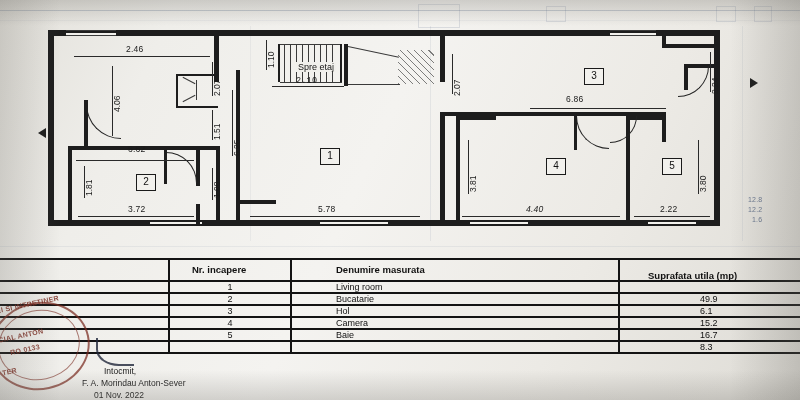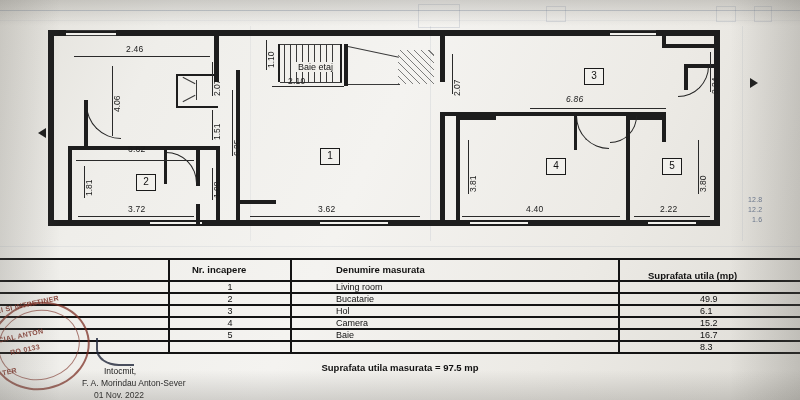--- a/index.html
+++ b/index.html
@@ -135,21 +135,21 @@
   <div class="thin" style="left:308px;top:44px;width:1px;height:38px;"></div>
   <div class="thin" style="left:314px;top:44px;width:1px;height:38px;"></div>
   <div class="thin" style="left:320px;top:44px;width:1px;height:38px;"></div>
   <div class="thin" style="left:326px;top:44px;width:1px;height:38px;"></div>
   <div class="thin" style="left:332px;top:44px;width:1px;height:38px;"></div>
   <div class="thin" style="left:280px;top:82px;width:62px;height:1px;"></div>
   <div class="wall" style="left:344px;top:44px;width:4px;height:42px;"></div>
   <div class="thin" style="left:348px;top:46px;width:52px;height:1px;transform:rotate(12deg);transform-origin:left;"></div>
   <div class="thin" style="left:348px;top:84px;width:52px;height:1px;"></div>
   <div class="hatch" style="left:398px;top:50px;width:36px;height:34px;"></div>
-  <div class="label" style="left:296px;top:62px;">Baie etaj</div>
+  <div class="label" style="left:296px;top:62px;">Spre etaj</div>
 
   <div class="wall" style="left:440px;top:30px;width:5px;height:52px;"></div>
   <div class="wall" style="left:440px;top:112px;width:5px;height:114px;"></div>
   <div class="wall" style="left:440px;top:112px;width:226px;height:4px;"></div>
   <div class="wall" style="left:456px;top:116px;width:4px;height:108px;"></div>
   <div class="wall" style="left:456px;top:116px;width:40px;height:4px;"></div>
   <div class="wall" style="left:626px;top:116px;width:4px;height:108px;"></div>
   <div class="wall" style="left:626px;top:116px;width:40px;height:4px;"></div>
   <div class="wall" style="left:662px;top:112px;width:4px;height:30px;"></div>
   <div class="wall" style="left:662px;top:30px;width:4px;height:18px;"></div>
@@ -175,30 +175,30 @@
   <div class="dimlinev" style="left:112px;top:66px;height:70px;"></div>
   <div class="dimv" style="left:112px;top:112px;">4.06</div>
 
   <div class="dimlinev" style="left:212px;top:62px;height:34px;"></div>
   <div class="dimv" style="left:212px;top:96px;">2.07</div>
 
   <div class="dimlinev" style="left:266px;top:40px;height:30px;"></div>
   <div class="dimv" style="left:266px;top:68px;">1.10</div>
 
   <div class="dimline" style="left:272px;top:86px;width:72px;"></div>
-  <div class="dim" style="left:288px;top:76px;">2.10</div>
+  <div class="dim" style="left:296px;top:76px;font-family:Liberation Mono, monospace;">2.10</div>
 
   <div class="dimlinev" style="left:452px;top:54px;height:40px;"></div>
   <div class="dimv" style="left:452px;top:96px;">2.07</div>
 
   <div class="dimlinev" style="left:710px;top:52px;height:40px;"></div>
   <div class="dimv" style="left:710px;top:94px;">2.24</div>
 
   <div class="dimline" style="left:530px;top:108px;width:136px;"></div>
-  <div class="dim" style="left:566px;top:94px;font-style:italic;">6.86</div>
+  <div class="dim" style="left:566px;top:94px;">6.86</div>
 
   <div class="dimlinev" style="left:212px;top:110px;height:30px;"></div>
   <div class="dimv" style="left:212px;top:140px;">1.51</div>
 
   <div class="dimlinev" style="left:232px;top:90px;height:66px;"></div>
   <div class="dimv" style="left:232px;top:156px;">6.25</div>
 
   <div class="dimline" style="left:76px;top:160px;width:118px;"></div>
   <div class="dim" style="left:128px;top:144px;">6.62</div>
 
@@ -211,24 +211,24 @@
   <div class="dimlinev" style="left:84px;top:166px;height:32px;"></div>
   <div class="dimv" style="left:84px;top:196px;">1.81</div>
 
   <div class="dimlinev" style="left:212px;top:168px;height:32px;"></div>
   <div class="dimv" style="left:212px;top:198px;">1.98</div>
 
   <div class="dimline" style="left:78px;top:216px;width:116px;"></div>
   <div class="dim" style="left:128px;top:204px;">3.72</div>
 
   <div class="dimline" style="left:250px;top:216px;width:170px;"></div>
-  <div class="dim" style="left:318px;top:204px;">3.62</div>
+  <div class="dim" style="left:318px;top:204px;">5.78</div>
 
   <div class="dimline" style="left:462px;top:216px;width:158px;"></div>
-  <div class="dim" style="left:526px;top:204px;">4.40</div>
+  <div class="dim" style="left:526px;top:204px;font-style:italic;">4.40</div>
 
   <div class="dimline" style="left:634px;top:216px;width:76px;"></div>
   <div class="dim" style="left:660px;top:204px;">2.22</div>
 
   <div id="table">
     <div class="trow" style="top:0;"></div>
     <div class="trow" style="top:22px;"></div>
     <div class="trow" style="top:34px;"></div>
     <div class="trow" style="top:46px;"></div>
     <div class="trow" style="top:58px;"></div>
@@ -257,21 +257,20 @@
 
     <div class="tdc" style="left:222px;top:60px;width:16px;">4</div>
     <div class="td" style="left:336px;top:60px;">Camera</div>
     <div class="td" style="left:700px;top:72px;">16.7</div>
 
     <div class="tdc" style="left:222px;top:72px;width:16px;">5</div>
     <div class="td" style="left:336px;top:72px;">Baie</div>
     <div class="td" style="left:700px;top:84px;">8.3</div>
   </div>
 
-  <div id="total">Suprafata utila masurata = 97.5 mp</div>
 
   <div id="stamp">
     <div class="ring"></div>
     <div class="ring2"></div>
     <div class="st" style="left:2px;top:14px;">ATIEI SI INTRETINER</div>
     <div class="st" style="left:16px;top:44px;">CIAL ANTON</div>
     <div class="st" style="left:28px;top:58px;">RO 0133</div>
     <div class="st" style="left:20px;top:80px;">TER</div>
   </div>
   <div class="sigcurve" style="left:96px;top:338px;width:36px;height:26px;"></div>

